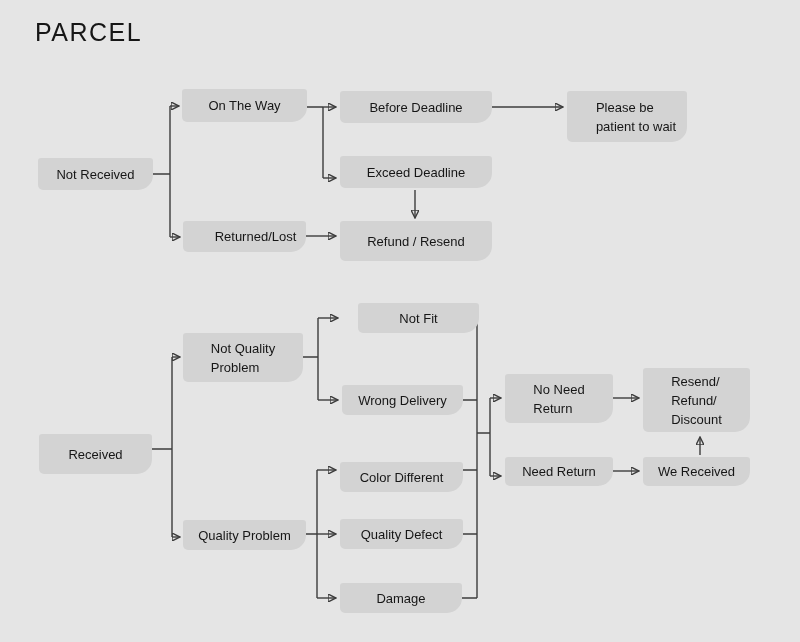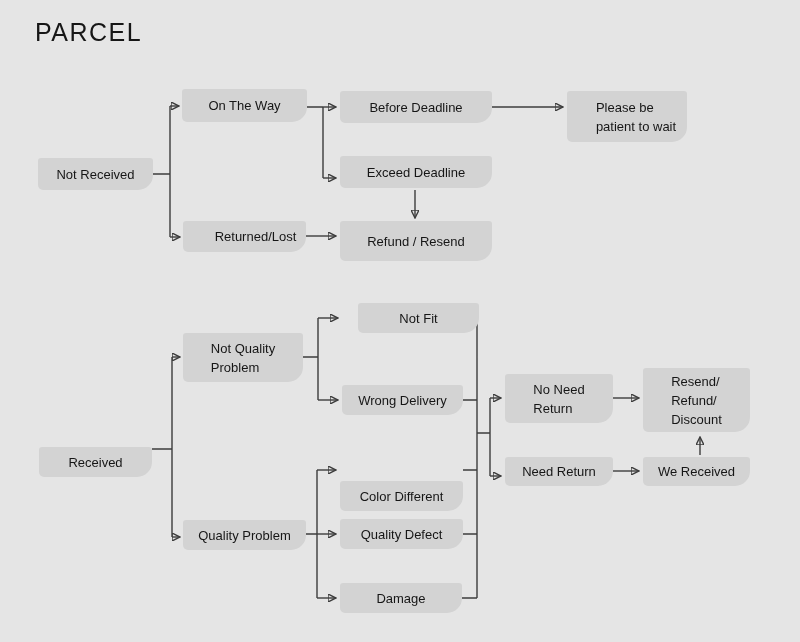--- a/index.html
+++ b/index.html
@@ -88,27 +88,27 @@
 
   <div class="node" style="left:38px;  top:158px; width:115px; height:32px;">Not Received</div>
   <div class="node" style="left:182px; top:89px;  width:125px; height:33px;">On The Way</div>
   <div class="node" style="left:340px; top:91px;  width:152px; height:32px;">Before Deadline</div>
   <div class="node" style="left:567px; top:91px;  width:120px; height:51px;padding-left:24px;">Please be
 patient to wait</div>
   <div class="node" style="left:340px; top:156px; width:152px; height:32px;">Exceed Deadline</div>
   <div class="node" style="left:183px; top:221px; width:123px; height:31px;padding-left:28px;">Returned/Lost</div>
   <div class="node" style="left:340px; top:221px; width:152px; height:40px;">Refund / Resend</div>
 
-  <div class="node" style="left:39px;  top:434px; width:113px; height:30px;margin-top:13px;">Received</div>
+  <div class="node" style="left:39px;  top:434px; width:113px; height:40px;">Received</div>
   <div class="node" style="left:183px; top:333px; width:120px; height:49px;">Not Quality
 Problem</div>
   <div class="node" style="left:342px; top:303px; width:121px; height:30px;margin-left:16px;">Not Fit</div>
   <div class="node" style="left:342px; top:385px; width:121px; height:30px;">Wrong Delivery</div>
   <div class="node" style="left:183px; top:520px; width:123px; height:30px;">Quality Problem</div>
-  <div class="node" style="left:340px; top:481px; width:123px; height:30px;">Color Different</div>
+  <div class="node" style="left:340px; top:462px; width:123px; height:30px;">Color Different</div>
   <div class="node" style="left:340px; top:519px; width:123px; height:30px;">Quality Defect</div>
   <div class="node" style="left:340px; top:583px; width:122px; height:30px;">Damage</div>
   <div class="node" style="left:505px; top:374px; width:108px; height:49px;">No Need
 Return</div>
   <div class="node" style="left:505px; top:457px; width:108px; height:29px;">Need Return</div>
   <div class="node" style="left:643px; top:368px; width:107px; height:64px;">Resend/
 Refund/
 Discount</div>
   <div class="node" style="left:643px; top:457px; width:107px; height:29px;">We Received</div>
 

